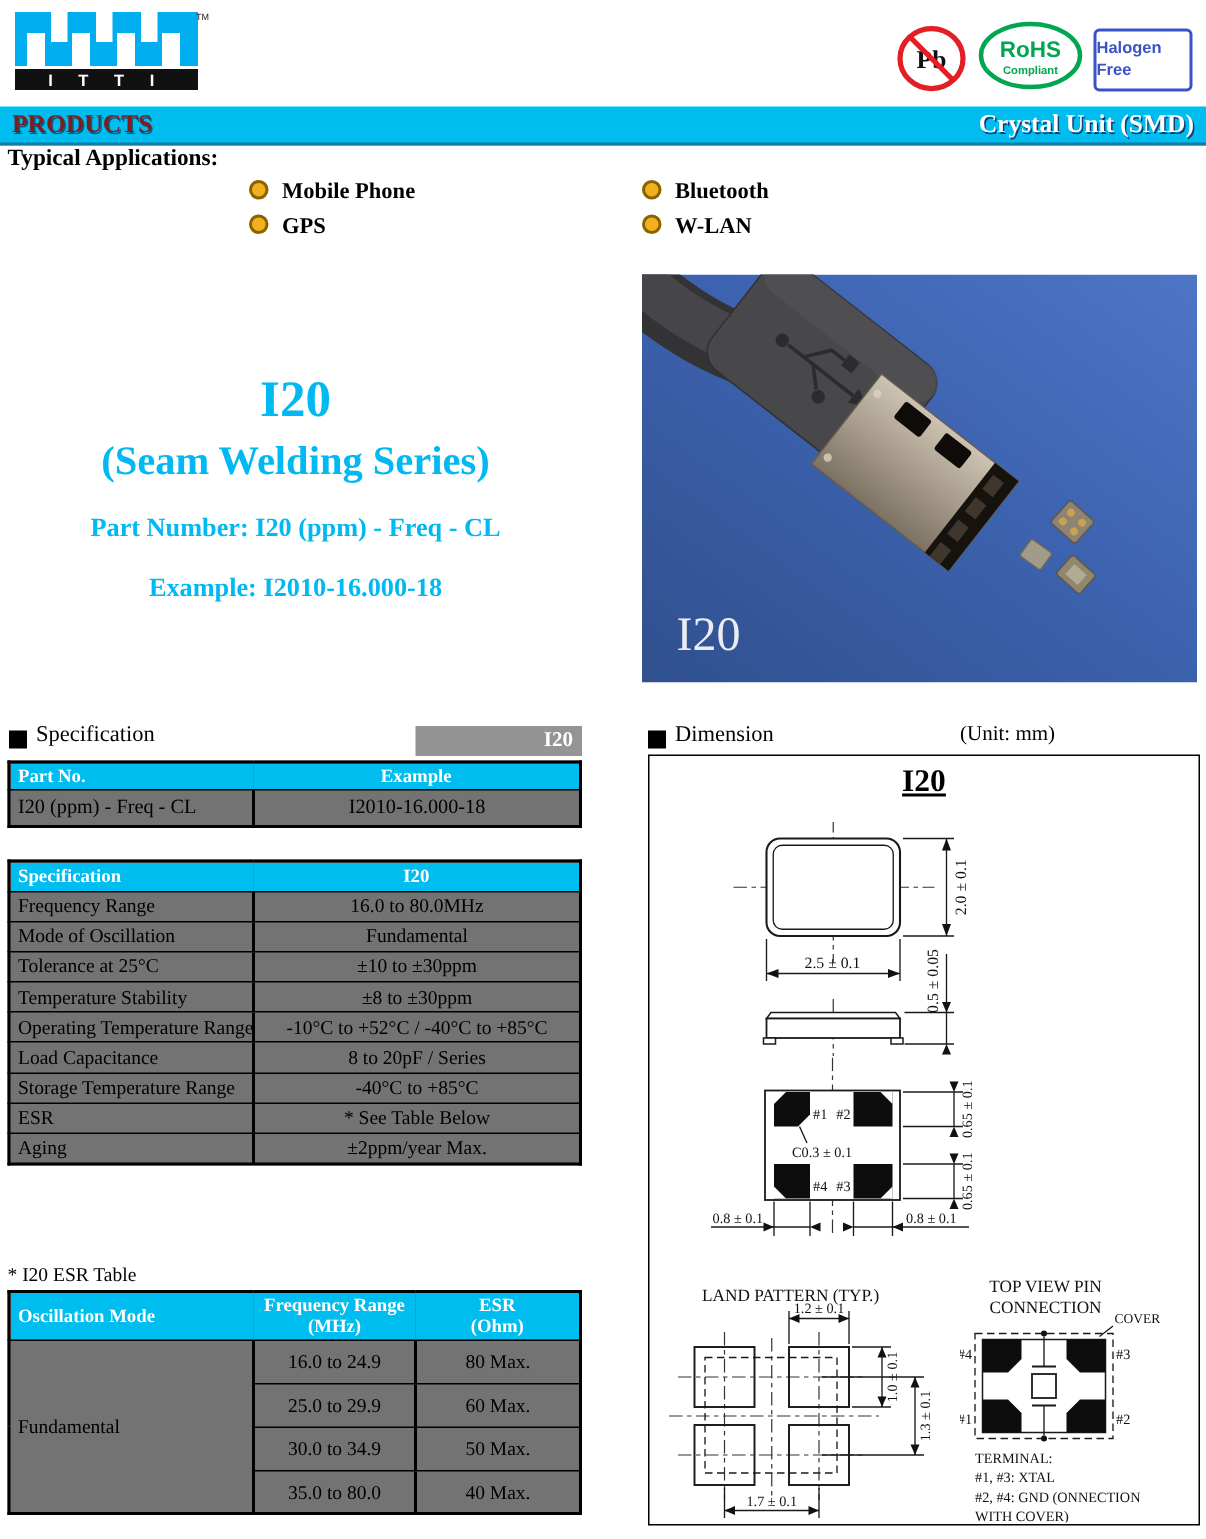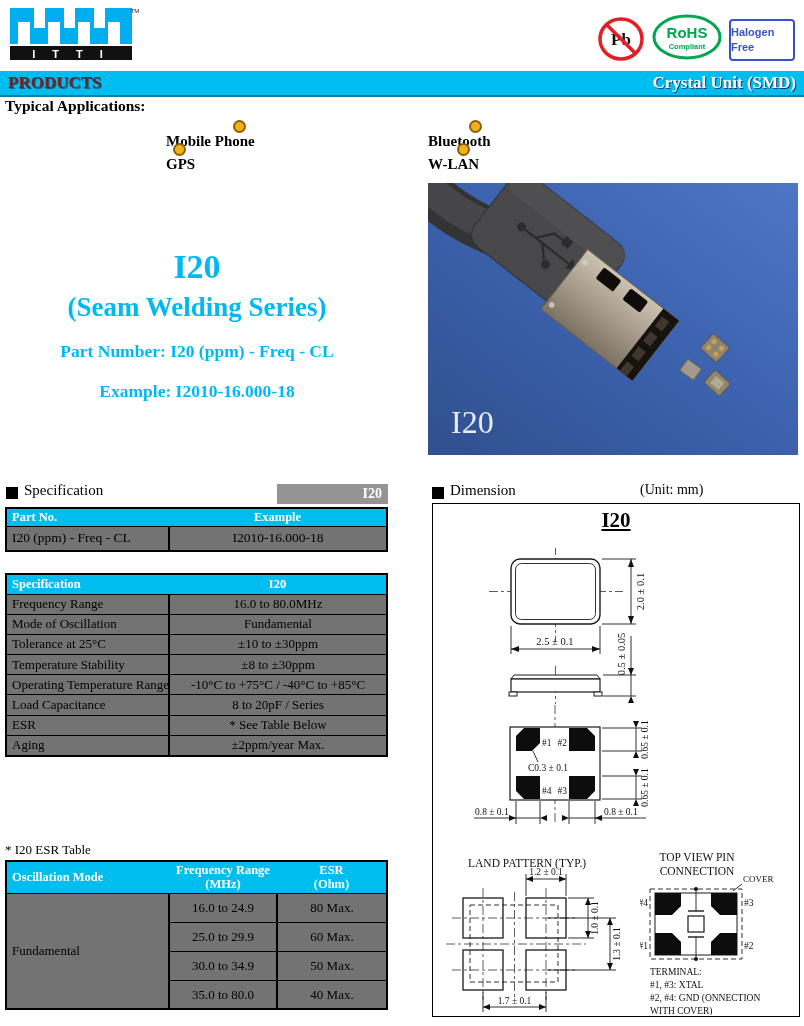--- a/index.html
+++ b/index.html
@@ -11,21 +11,21 @@
   .cyanbar{left:0;top:71px;width:804px;height:24px;background:#00bdf0;
            border-bottom:2px solid #1779a8;display:flex;justify-content:space-between;align-items:center;}
   .cyanbar .bl{margin-left:8px;font-size:17px;font-weight:bold;color:#7f1d1d;text-shadow:1px 1px 0 #0b5c86;}
   .cyanbar .br{margin-right:8px;font-size:17px;font-weight:bold;color:#fff;text-shadow:1px 1px 0 #123d74;}
 
   .halogen{left:729px;top:19px;width:62px;height:38px;border:2.5px solid #3a52c4;border-radius:4px;
            display:flex;flex-direction:column;justify-content:center;align-items:flex-start;
            font-family:"Liberation Sans",sans-serif;font-weight:bold;font-size:11px;color:#3a52c4;line-height:1.35;}
 
   .apps-title{left:5px;top:97px;font-size:15.5px;font-weight:bold;}
-  .app-item{display:flex;align-items:flex-end;height:20px;flex-direction:column;}
+  .app-item{display:flex;align-items:flex-start;height:20px;}
   .bullet{width:9px;height:9px;border-radius:50%;background:#f2b01e;border:2px solid #8a6200;margin-right:9px;flex:none;}
   .app-label{font-size:15px;font-weight:bold;}
 
   .prod{left:11px;width:372px;text-align:center;color:#00b9f2;font-weight:bold;}
   .prod.model{top:248px;font-size:34px;}
   .prod.series{top:292px;font-size:27px;}
   .prod.pn{top:341px;font-size:17.5px;}
   .prod.ex{top:381px;font-size:17.5px;}
 
   .sec-square{width:12px;height:12px;background:#000;}
@@ -235,25 +235,29 @@
     <tr class="body">
       <td class="c left vdiv">Tolerance at 25°C</td>
       <td class="c center">±10 to ±30ppm</td>
         </tr>
     <tr class="body">
       <td class="c left vdiv">Temperature Stability</td>
       <td class="c center">±8 to ±30ppm</td>
         </tr>
     <tr class="body">
       <td class="c left vdiv">Operating Temperature Range</td>
-      <td class="c center">-10°C to +75°C / -40°C to +85°C</td>
+      <td class="c center">-10°C to +52°C / -40°C to +85°C</td>
         </tr>
     <tr class="body">
       <td class="c left vdiv">Load Capacitance</td>
       <td class="c center">8 to 20pF / Series</td>
+        </tr>
+    <tr class="body">
+      <td class="c left vdiv">Storage Temperature Range</td>
+      <td class="c center">-40°C to +85°C</td>
         </tr>
     <tr class="body">
       <td class="c left vdiv">ESR</td>
       <td class="c center">* See Table Below</td>
         </tr>
     <tr class="body">
       <td class="c left vdiv">Aging</td>
       <td class="c center">±2ppm/year Max.</td>
         </tr>
   </tbody>

